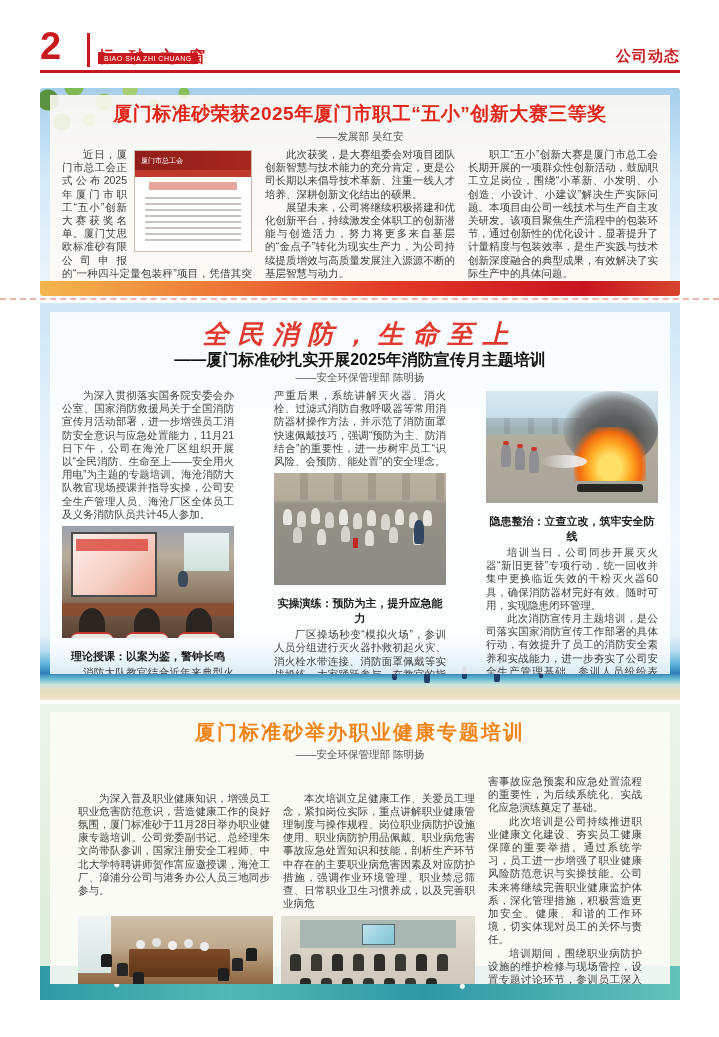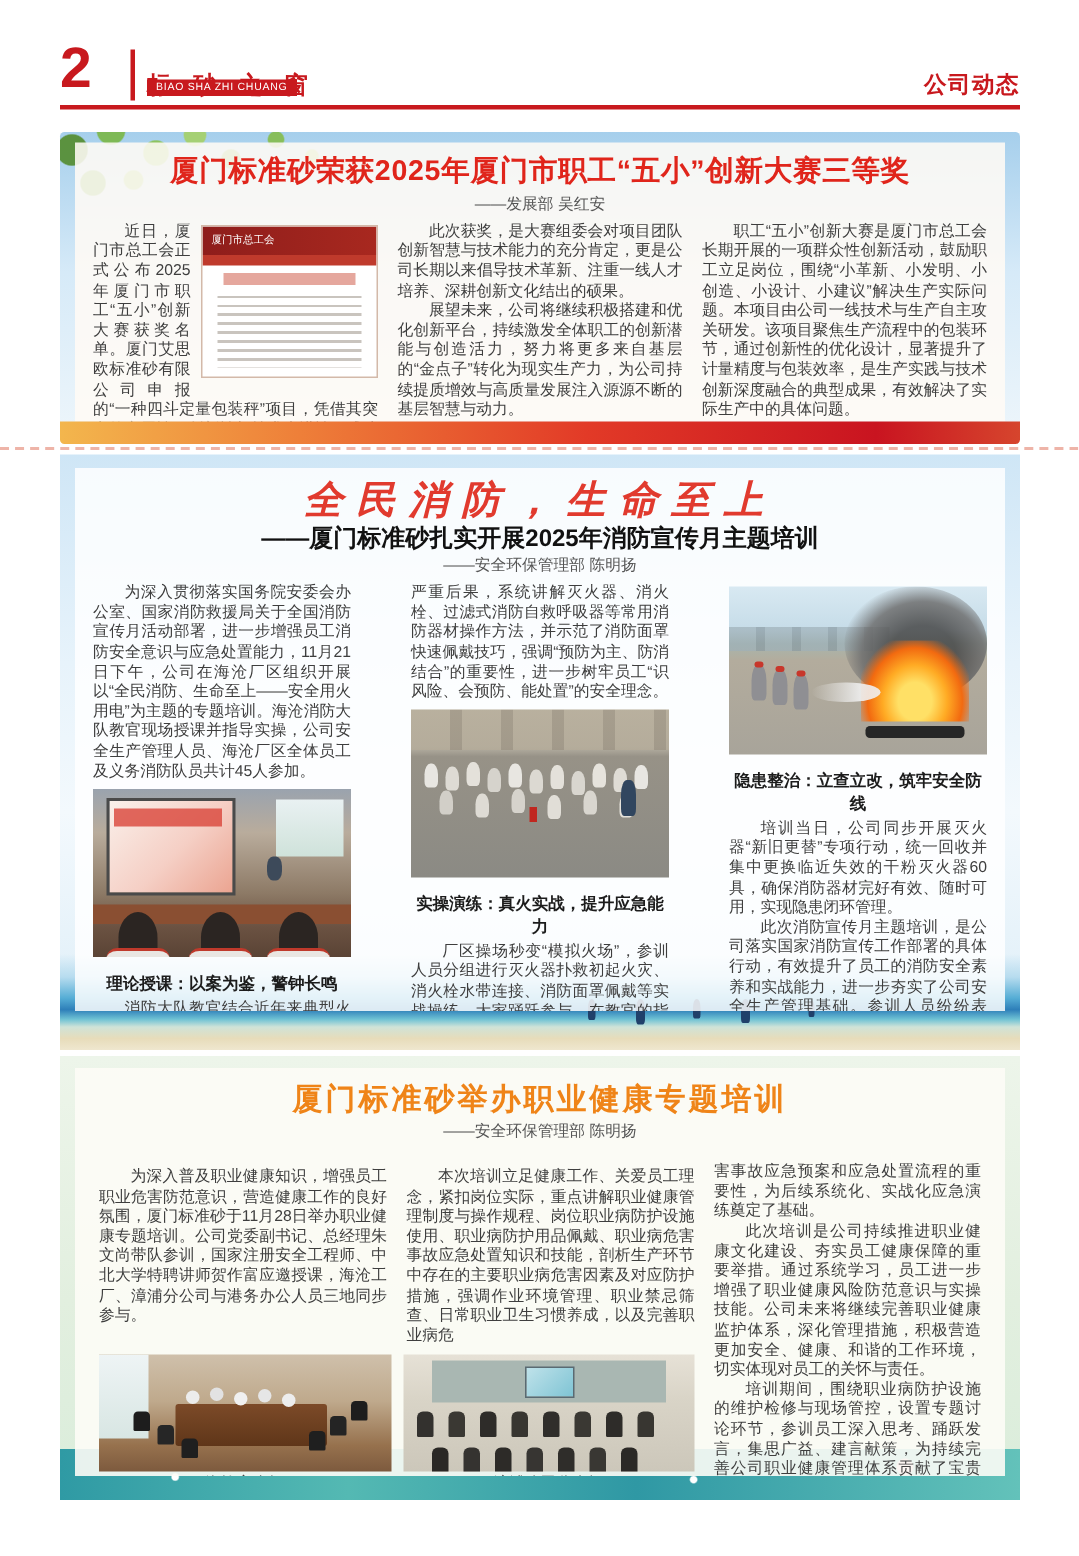--- a/index.html
+++ b/index.html
@@ -109,21 +109,21 @@
   
   .sec3{position:absolute;left:40px;top:704px;width:640px;height:296px;overflow:hidden;
         background:linear-gradient(180deg,#edf5ea,#e2efdf 55%,#daeddb);}
   .water{position:absolute;left:0;bottom:0;width:100%;height:34px;background:
         radial-gradient(circle at 88% 35%,#f2b9c6 0 5px,rgba(242,185,198,0) 6px),
         radial-gradient(circle at 12% 55%,#ffffff 0 2px,rgba(255,255,255,0) 3px),
         radial-gradient(circle at 40% 30%,#d9f2ef 0 2px,rgba(255,255,255,0) 3px),
         radial-gradient(circle at 66% 60%,#ffffff 0 2px,rgba(255,255,255,0) 3px),
         linear-gradient(90deg,#2f9aa4,#54b9b3 30%,#2f98a4 60%,#63c2ba);}
   .panel3{position:absolute;left:10px;top:8px;right:10px;bottom:16px;box-sizing:border-box;
-        background:rgba(253,252,246,.9);padding:4px 16px;overflow:hidden;}
+        background:rgba(253,252,246,.9);padding:4px 28px;overflow:hidden;}
   .t3{text-align:center;font-size:20px;font-weight:bold;color:#ef8418;letter-spacing:2px;margin:3px 0 2px;}
   .h-flex{display:flex;gap:13px;margin-top:14px;align-items:center;}
   .h-left{width:397px;flex:none;}
   .cols2{display:flex;gap:13px;}
   .cols2 .col{flex:1;min-width:0;}
   .photo-row{display:flex;gap:8px;margin-top:6px;}
   .fig{flex:1;min-width:0;}
   .vphoto{height:78px;position:relative;overflow:hidden;}
   .vcap{text-align:center;font-size:10.5px;color:#444;margin-top:2px;line-height:13px;}
   .h-right{flex:1;min-width:0;}
@@ -222,21 +222,21 @@
         </div>
 
         <div class="col">
           <p class="body ni">严重后果，系统讲解灭火器、消火栓、过滤式消防自救呼吸器等常用消防器材操作方法，并示范了消防面罩快速佩戴技巧，强调“预防为主、防消结合”的重要性，进一步树牢员工“识风险、会预防、能处置”的安全理念。</p>
           <div class="photo ph-yard">
             <div class="py-bldg"></div>
             <div class="py-crowd"></div>
             <div class="py-inst"></div>
             <div class="py-ext"></div>
           </div>
-          <div class="caption">实操演练：真火实战，提升应急能力</div>
+          <div class="caption">实操演练：预防为主，提升应急能力</div>
           <p class="body">厂区操场秒变“模拟火场”，参训人员分组进行灭火器扑救初起火灾、消火栓水带连接、消防面罩佩戴等实战操练。大家踊跃参与，在教官的指导下逐步掌握动作要领，动作规范、衔接有序，切实提升了初起火灾处置和自防自救能力。</p>
         </div>
 
         <div class="col">
           <div class="photo ph-fire" style="margin-top:2px;">
             <div class="pf-bldg"></div>
             <div class="pf-smoke"></div>
             <div class="pf-flame"></div>
             <div class="pf-pan"></div>
             <div class="pf-spray"></div>

